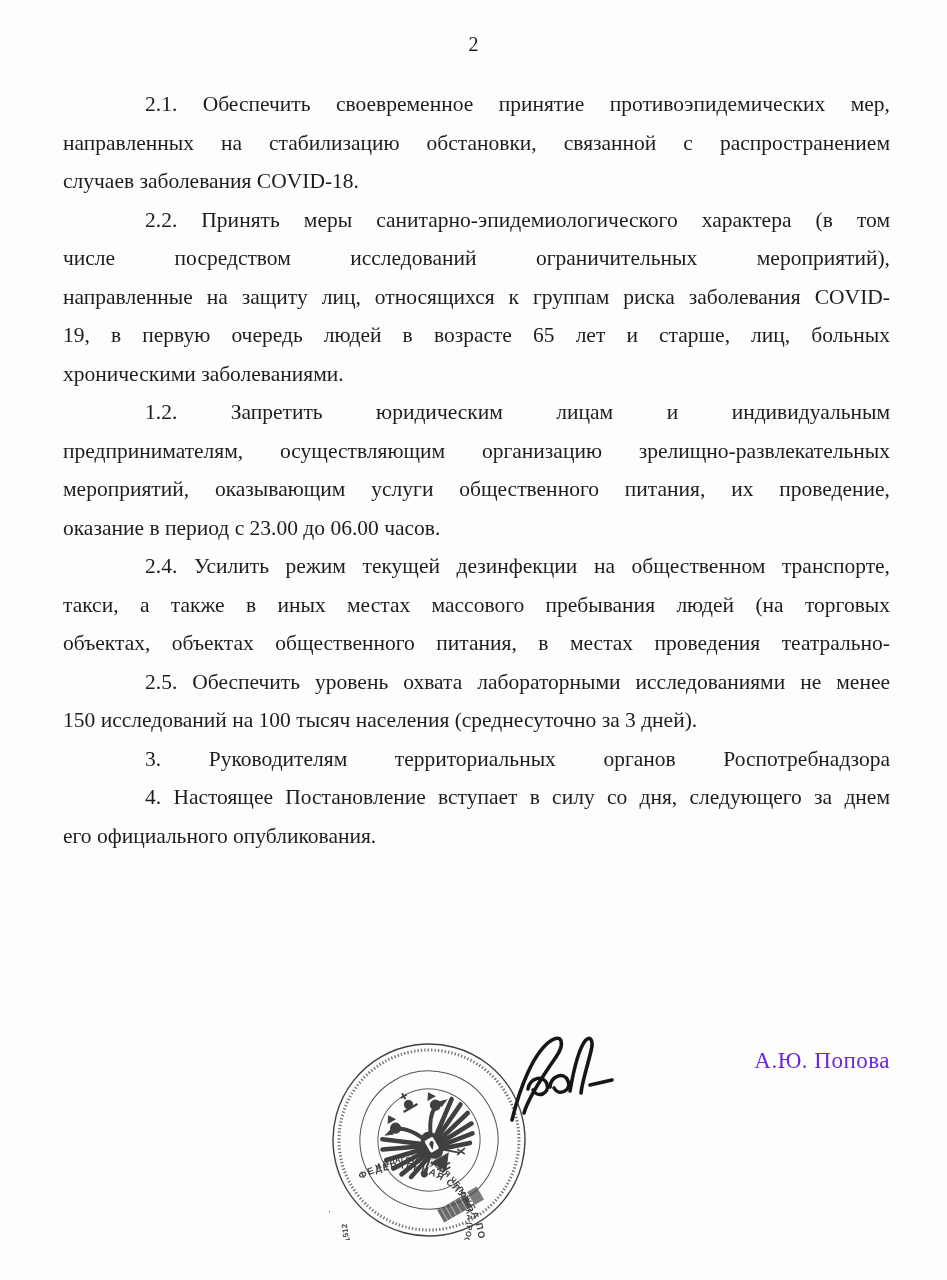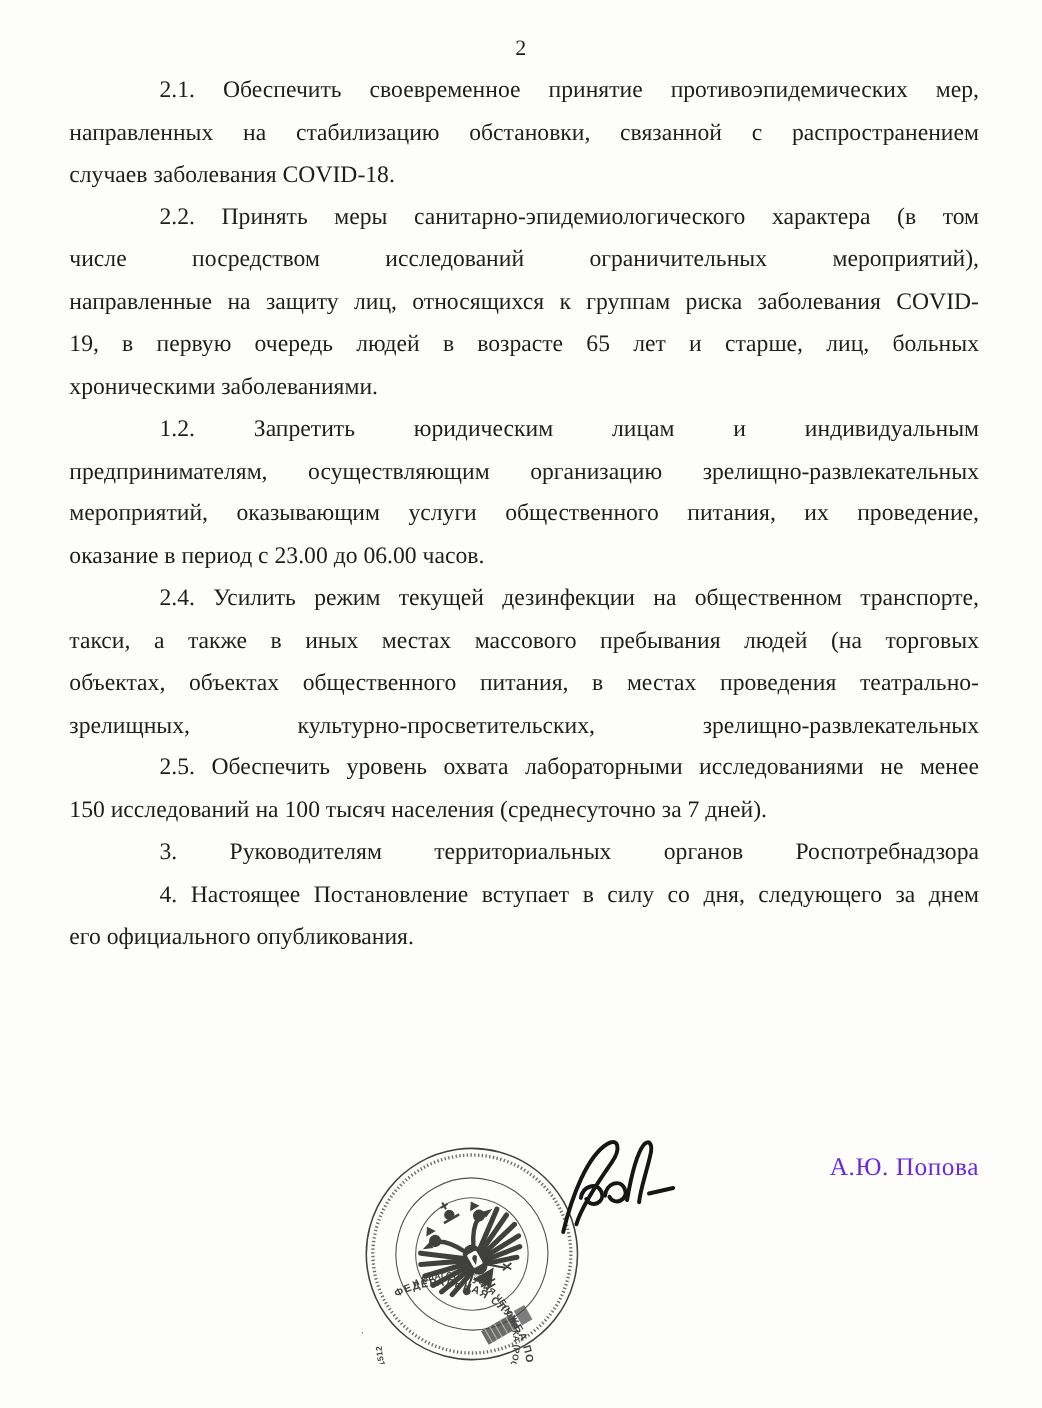--- a/index.html
+++ b/index.html
@@ -10,21 +10,21 @@
     background:#fdfdfc;
     overflow:hidden;
     font-family:"Liberation Serif","DejaVu Serif",serif;
     color:#1d1d1d;
   }
   .page-number{
     position:absolute;top:33px;left:0;width:100%;
     text-align:center;font-size:20px;color:#1d1d1d;
   }
   .doc-body{
-    position:absolute;top:62px;left:63px;width:827px;
+    position:absolute;top:85px;left:63px;width:827px;
     font-size:21.5px;line-height:38.5px;
   }
   .para{margin:0;padding:0;}
   .line{
     text-align:justify;
     text-align-last:justify;
     text-justify:inter-word;
     white-space:normal;
   }
   .line.first{padding-left:82px;}
@@ -64,25 +64,24 @@
       <div class="para">
         <div class="line first">1.2. Запретить юридическим лицам и индивидуальным</div>
         <div class="line">предпринимателям, осуществляющим организацию зрелищно-развлекательных</div>
         <div class="line">мероприятий, оказывающим услуги общественного питания, их проведение,</div>
         <div class="line last">оказание в период с 23.00 до 06.00 часов.</div>
       </div>
       <div class="para">
         <div class="line first">2.4. Усилить режим текущей дезинфекции на общественном транспорте,</div>
         <div class="line">такси, а также в иных местах массового пребывания людей (на торговых</div>
         <div class="line">объектах, объектах общественного питания, в местах проведения театрально-</div>
-        <div class="line">зрелищных, культурно-просветительских, зрелищно-развлекательных</div>
       </div>
       <div class="para">
         <div class="line first">2.5. Обеспечить уровень охвата лабораторными исследованиями не менее</div>
-        <div class="line last">150 исследований на 100 тысяч населения (среднесуточно за 7 дней).</div>
+        <div class="line last">150 исследований на 100 тысяч населения (среднесуточно за 3 дней).</div>
       </div>
       <div class="para">
         <div class="line first">3. Руководителям территориальных органов Роспотребнадзора</div>
       </div>
       <div class="para">
         <div class="line first">4. Настоящее Постановление вступает в силу со дня, следующего за днем</div>
         <div class="line last">его официального опубликования.</div>
       </div>
     </div>
 

